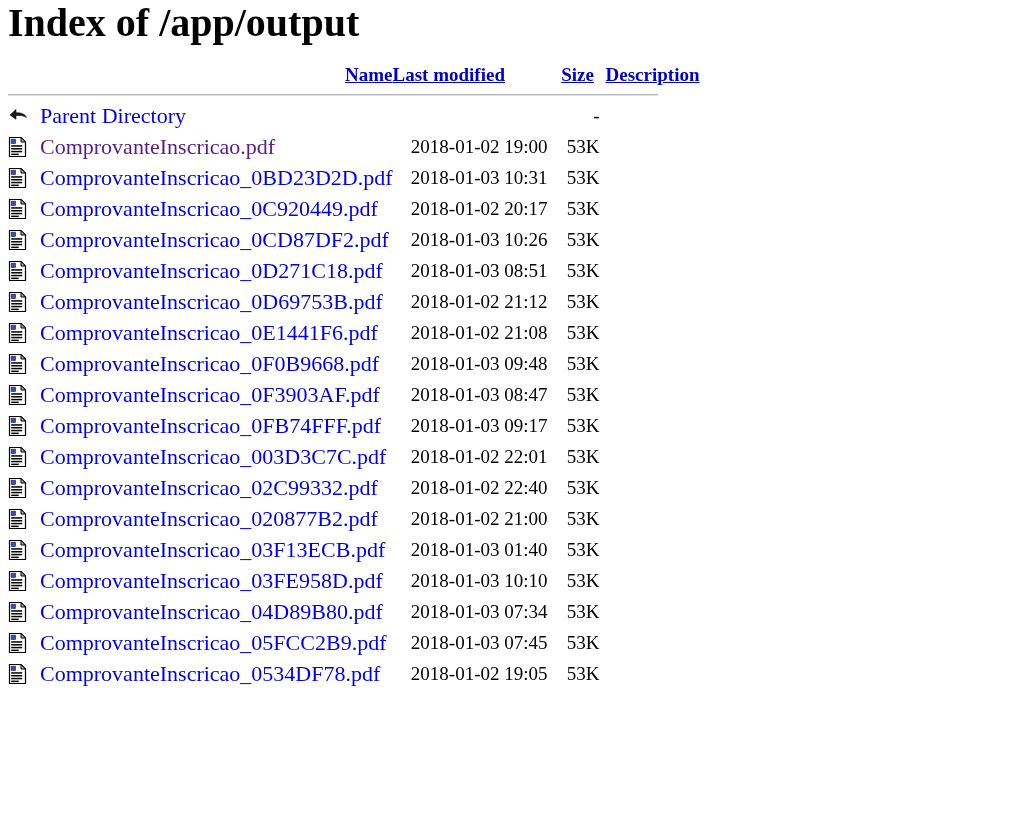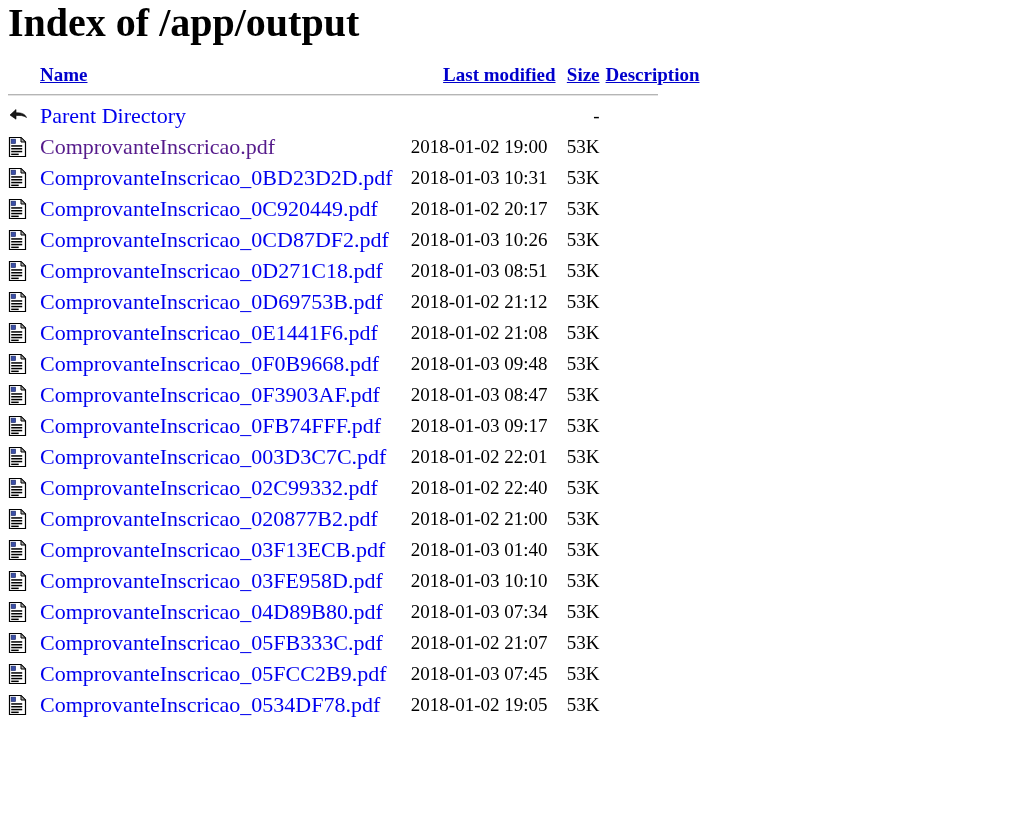--- a/index.html
+++ b/index.html
@@ -56,23 +56,23 @@
     text-decoration: underline;
     font-weight: bold;
     cursor: pointer;
   }
   .col-icon   { width: 32px; text-align: left; padding-left: 8px !important; }
   .col-name   { width: 330px; text-align: left; }
   .col-date   { width: 155px; text-align: right; padding-right: 8px !important; }
   .col-size   { width: 44px;  text-align: right; }
   .col-desc   { width: 100px; text-align: left; padding-left: 6px !important; }
 
-  .hdr-row th.col-name   { text-align: left; padding-left: 0 !important; }
-  .hdr-row th.col-date   { text-align: right; padding-right: 0 !important; }
-  .hdr-row th.col-size   { }
+  .hdr-row th.col-name   { text-align: right; padding-left: 0 !important; }
+  .hdr-row th.col-date   { text-align: left; padding-right: 0 !important; }
+  .hdr-row th.col-size   { text-align: center; }
   .hdr-row th.col-desc   { text-align: left; padding-left: 6px !important; }
 
   .rule-row td {
     padding: 0;
     height: 10px;
   }
   .rule {
     height: 2px;
     width: 650px;
     margin-left: 8px;
@@ -391,35 +391,20 @@
         <tr class="file-row">
           <td class="col-icon"><span class="icon-wrap"><svg width="20" height="22" viewBox="0 0 20 22">
                 <path d="M1.5 1.5 H13 L17.5 6 V20.5 H1.5 Z" fill="#ffffff" stroke="#000000" stroke-width="1.2"></path>
                 <path d="M13 1.5 L13 6 L17.5 6 Z" fill="#b0b0b0" stroke="#000000" stroke-width="1"></path>
                 <rect x="3.2" y="3.2" width="4.2" height="4.2" fill="#3b4fa8" stroke="#1b2a6b" stroke-width="0.7"></rect>
                 <rect x="3.2" y="9.2" width="11" height="1.5" fill="#000000"></rect>
                 <rect x="3.2" y="12" width="11" height="1.5" fill="#000000"></rect>
                 <rect x="3.2" y="14.8" width="11" height="1.5" fill="#000000"></rect>
                 <rect x="3.2" y="17.6" width="7.5" height="1.5" fill="#000000"></rect>
               </svg></span></td>
-          <td class="col-name"><a class="entry blue">ComprovanteInscricao_05FB333C.pdf</a></td>
-          <td class="col-date meta">2018-01-02 21:07</td>
-          <td class="col-size meta">53K</td>
-          <td class="col-desc meta"></td>
-        </tr>
-        <tr class="file-row">
-          <td class="col-icon"><span class="icon-wrap"><svg width="20" height="22" viewBox="0 0 20 22">
-                <path d="M1.5 1.5 H13 L17.5 6 V20.5 H1.5 Z" fill="#ffffff" stroke="#000000" stroke-width="1.2"></path>
-                <path d="M13 1.5 L13 6 L17.5 6 Z" fill="#b0b0b0" stroke="#000000" stroke-width="1"></path>
-                <rect x="3.2" y="3.2" width="4.2" height="4.2" fill="#3b4fa8" stroke="#1b2a6b" stroke-width="0.7"></rect>
-                <rect x="3.2" y="9.2" width="11" height="1.5" fill="#000000"></rect>
-                <rect x="3.2" y="12" width="11" height="1.5" fill="#000000"></rect>
-                <rect x="3.2" y="14.8" width="11" height="1.5" fill="#000000"></rect>
-                <rect x="3.2" y="17.6" width="7.5" height="1.5" fill="#000000"></rect>
-              </svg></span></td>
           <td class="col-name"><a class="entry blue">ComprovanteInscricao_05FCC2B9.pdf</a></td>
           <td class="col-date meta">2018-01-03 07:45</td>
           <td class="col-size meta">53K</td>
           <td class="col-desc meta"></td>
         </tr>
         <tr class="file-row">
           <td class="col-icon"><span class="icon-wrap"><svg width="20" height="22" viewBox="0 0 20 22">
                 <path d="M1.5 1.5 H13 L17.5 6 V20.5 H1.5 Z" fill="#ffffff" stroke="#000000" stroke-width="1.2"></path>
                 <path d="M13 1.5 L13 6 L17.5 6 Z" fill="#b0b0b0" stroke="#000000" stroke-width="1"></path>
                 <rect x="3.2" y="3.2" width="4.2" height="4.2" fill="#3b4fa8" stroke="#1b2a6b" stroke-width="0.7"></rect>

